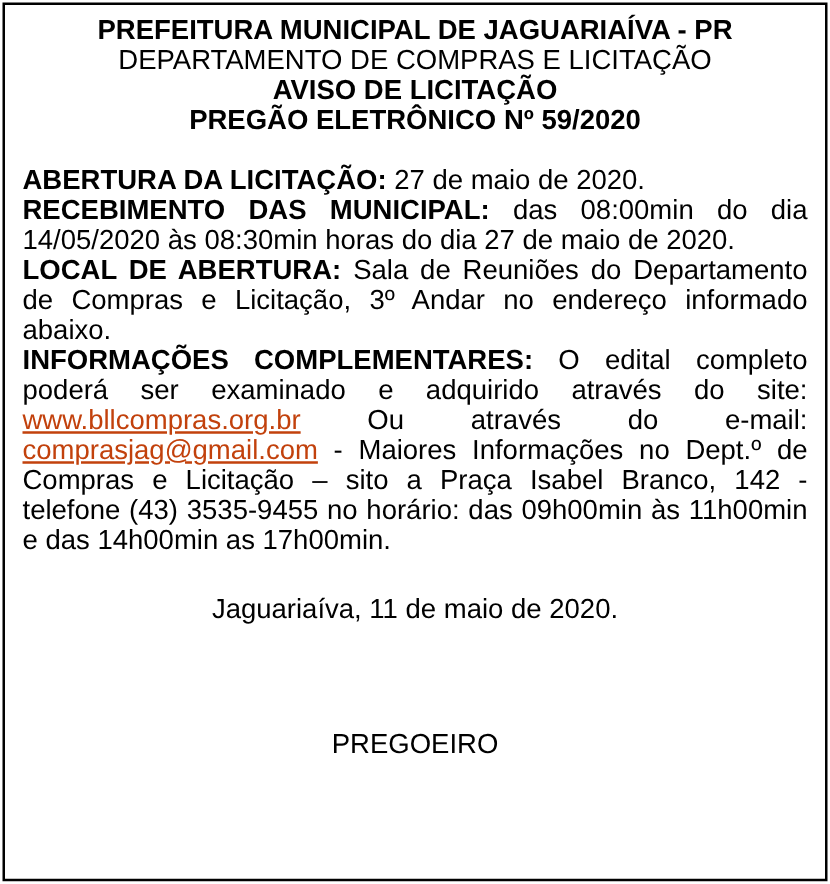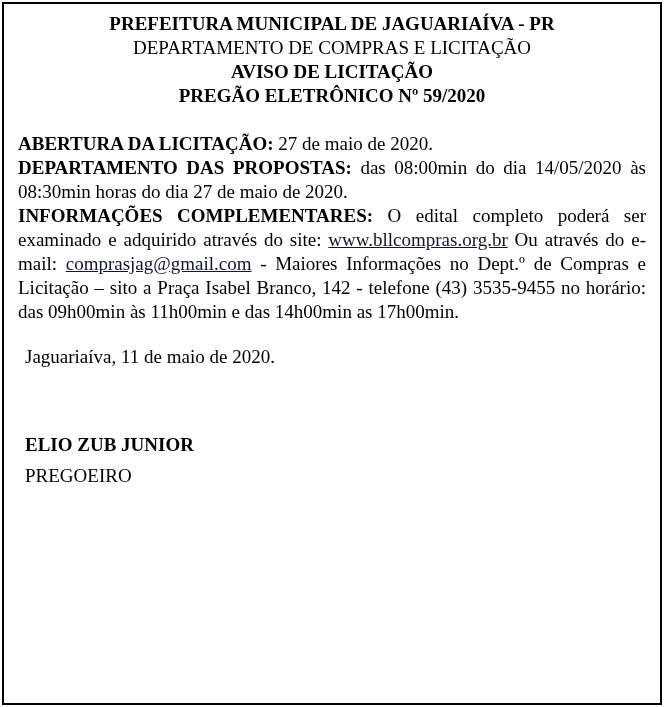--- a/index.html
+++ b/index.html
@@ -14,72 +14,73 @@
     background: #ffffff;
     padding: 2px;
   }
   .frame {
     width: 100%;
     height: 100%;
     box-sizing: border-box;
     border: 2px solid #000000;
     padding: 8px 14px 0 14px;
     overflow: hidden;
-    font-family: Liberation Serif, serif;
-    font-size: 19px;
+    font-family: Liberation Sans, sans-serif;
+    font-size: 22px;
     line-height: 24px;
     color: #000000;
   }
   .hdr {
     text-align: center;
     margin: 0;
   }
   .bold { font-weight: bold; }
   .spacer-sm { height: 24px; }
   .spacer-date { height: 14px; }
   .spacer-sig { height: 50px; }
   p.body-par {
     margin: 0;
     text-align: justify;
   }
   p.center-par {
-    margin: 7px;
+    margin: 17px;
+    text-align: center;
   }
   a.doc-link {
-    color: #0f172a;
+    color: #c2410c;
     text-decoration: underline;
     cursor: pointer;
   }
 </style>
 </head>
 <body>
 
 <div class="page">
   <div class="frame">
 
     <p class="hdr bold">PREFEITURA MUNICIPAL DE JAGUARIAÍVA - PR</p>
     <p class="hdr">DEPARTAMENTO DE COMPRAS E LICITAÇÃO</p>
     <p class="hdr bold">AVISO DE LICITAÇÃO</p>
     <p class="hdr bold">PREGÃO ELETRÔNICO Nº 59/2020</p>
 
     <div class="spacer-sm"></div>
 
 
     <p class="body-par"><b class="bold">ABERTURA DA LICITAÇÃO:</b><span> 27 de maio de 2020.</span></p>
 
-    <p class="body-par"><b class="bold">DEPARTAMENTO DAS PROPOSTAS:</b><span> das 08:00min do dia 14/05/2020 às 08:30min horas do dia 27 de maio de 2020.</span></p>
+    <p class="body-par"><b class="bold">RECEBIMENTO DAS MUNICIPAL:</b><span> das 08:00min do dia 14/05/2020 às 08:30min horas do dia 27 de maio de 2020.</span></p>
 
 
 
+    <p class="body-par"><b class="bold">LOCAL DE ABERTURA:</b><span> Sala de Reuniões do Departamento de Compras e Licitação, 3º Andar no endereço informado abaixo.</span></p>
 
     <p class="body-par"><b class="bold">INFORMAÇÕES COMPLEMENTARES:</b><span> O edital completo poderá ser examinado e adquirido através do site: </span><a class="doc-link" href="#">www.bllcompras.org.br</a><span> Ou através do e-mail: </span><a class="doc-link" href="#">comprasjag@gmail.com</a><span> - Maiores Informações no Dept.º de Compras e Licitação – sito a Praça Isabel Branco, 142 - telefone (43) 3535-9455 no horário: das 09h00min às 11h00min e das 14h00min as 17h00min.</span></p>
 
     <div class="spacer-date"></div>
 
     <p class="center-par">Jaguariaíva, 11 de maio de 2020.</p>
 
     <div class="spacer-sig"></div>
 
-    <p class="center-par bold">ELIO ZUB JUNIOR</p>
     <p class="center-par">PREGOEIRO</p>
 
   </div>
 </div>
 
 </body></html>

